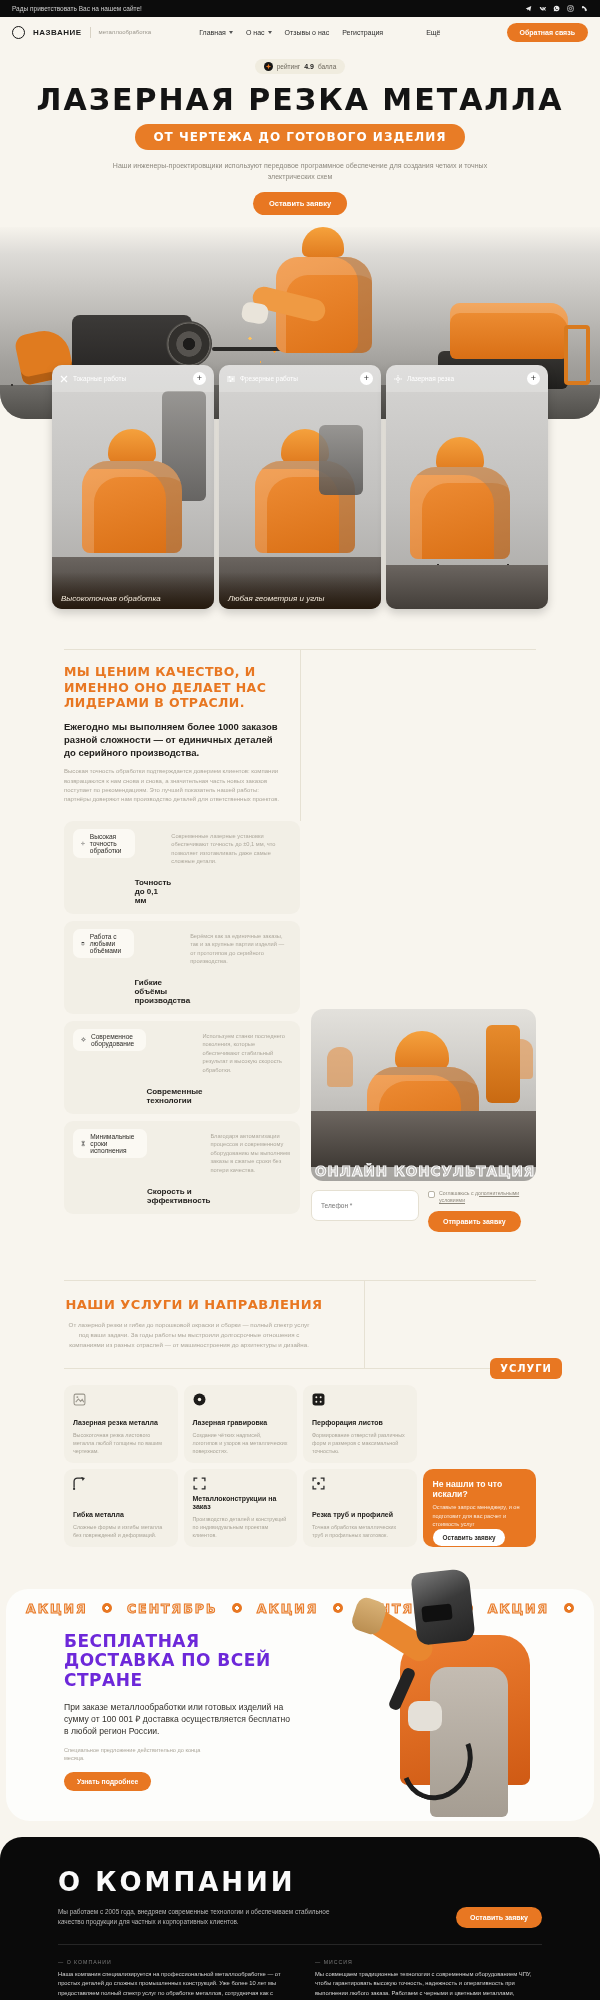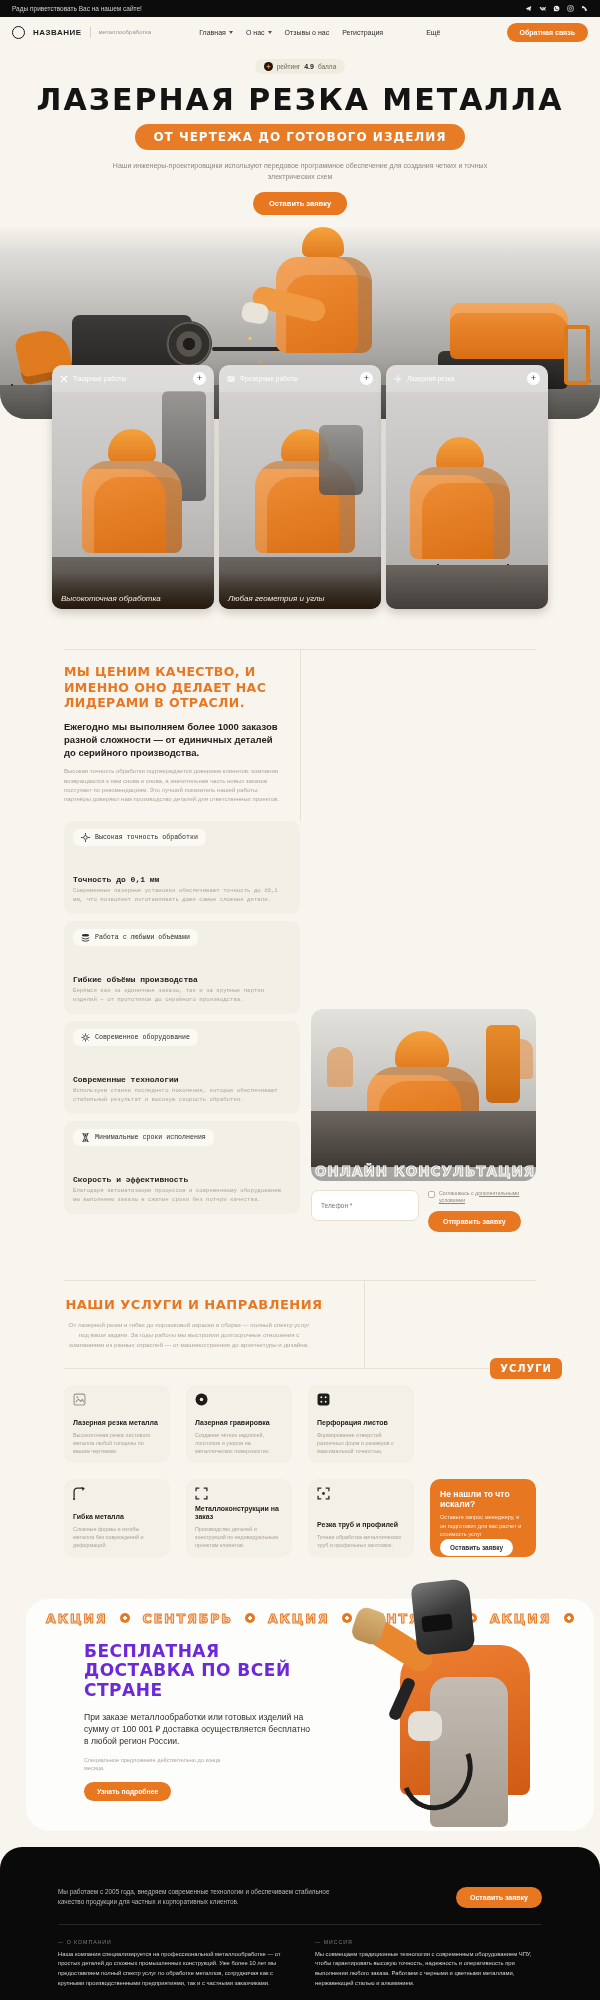--- a/index.html
+++ b/index.html
@@ -85,21 +85,21 @@
   .section-pad { padding:0 64px; }
   .quality { margin-top:40px; }
   .q-head { display:grid; grid-template-columns:236px 1fr; border-top:1px solid #e6e1d3; }
   .q-head-left { padding:14px 14px 16px 0; }
   .q-head-right { border-left:1px solid #e6e1d3; }
   .q-title { color:#e87722; font-size:12.5px; line-height:1.25; letter-spacing:0.4px; }
   .q-lead { font-size:9.5px; font-weight:bold; color:#23211e; margin-top:10px; line-height:1.35; }
   .q-text { font-size:6px; color:#aba69a; margin-top:8px; line-height:1.55; }
   .q-main { display:grid; grid-template-columns:236px 1fr; }
   .features { padding-right:0; }
-  .fcard { background:#f2efe6; border-radius:9px; padding:8px 9px 9px; margin-bottom:7px; height:93px; display:flex; flex-direction:column;font-family:Liberation Mono, monospace; }
+  .fcard { background:#f2efe6; border-radius:9px; padding:8px 9px 9px; margin-bottom:7px; height:93px; display:flex; flex-direction:row; }
   .ftag { display:inline-flex; align-items:center; gap:5px; background:#fbf9f3; border-radius:7px; padding:4px 8px; font-size:6.6px; color:#2e2c28; align-self:flex-start; }
   .ftag-ico { width:9px; height:9px; color:#2b2b2b; display:block; }
   .ftitle { margin-top:auto; font-size:8px; font-weight:bold; color:#24221f; }
   .ftext { font-size:5.7px; color:#aca79b; margin-top:3px; line-height:1.5; }
   .consult { margin-left:11px; margin-top:188px; position:relative; }
   .consult-photo { height:172px; border-radius:12px; overflow:hidden; position:relative; background:linear-gradient(180deg,#e3e1dc 0%,#c6c4c0 50%,#a5a39f 100%); }
   .cp-bench { position:absolute; left:0; right:0; bottom:14px; height:56px; background:linear-gradient(180deg,#6d6660,#3f3a35); }
   .cp-helm { position:absolute; left:84px; top:22px; width:54px; height:38px; background:linear-gradient(180deg,#f5a13d,#e07b1f); border-radius:27px 27px 8px 8px; }
   .cp-suit { position:absolute; left:56px; top:58px; width:112px; height:76px; background:linear-gradient(165deg,#f19038,#d96f15); border-radius:28px 30px 10px 10px; box-shadow:inset -18px 8px 0 rgba(120,120,120,0.35), inset 12px 14px 0 rgba(255,255,255,0.18); }
   .cp-mach { position:absolute; right:16px; top:16px; width:34px; height:78px; background:linear-gradient(180deg,#e78b2c,#c96a12); border-radius:6px; }
@@ -115,33 +115,33 @@
   .submit-btn { background:#e87722; color:#fff; border:none; border-radius:999px; padding:7px 15px; font-size:7px; font-weight:bold; align-self:flex-start; cursor:pointer; }
 
   
   .services { margin-top:48px; position:relative; }
   .s-head { display:grid; grid-template-columns:300px 1fr; border-top:1px solid #e6e1d3; border-bottom:1px solid #e6e1d3; position:relative; }
   .s-head-left { padding:16px 40px 18px 0;text-align:center; }
   .s-head-right { border-left:1px solid #e6e1d3; }
   .s-title { color:#e87722; font-size:13px; letter-spacing:0.5px; }
   .s-text { font-size:6.2px; color:#aba69a; margin-top:8px; line-height:1.6; max-width:250px; }
   .s-badge { position:absolute; right:-26px; bottom:-11px; background:#e87722; color:#fff; font-size:10px; letter-spacing:1px; border-radius:6px; padding:5px 10px; }
-  .services-grid { display:grid; grid-template-columns:repeat(4,1fr); gap:16px; margin-top:16px; }
+  .services-grid { display:grid; grid-template-columns:repeat(4,1fr); gap:6px; margin-top:16px; }
   .scard { background:#f3f0e7; border-radius:9px; padding:8px 9px; display:flex; flex-direction:column; height:78px; }
   .scard.empty { background:transparent; }
   .sicon { width:13px; height:13px; color:#2b2b2b; display:block; }
   .stitle { margin-top:auto; font-size:7px; font-weight:bold; color:#24221f; line-height:1.2; }
   .stext { font-size:5.4px; color:#a9a498; margin-top:3px; line-height:1.5; }
   .promo-card { background:#e87722; border-radius:10px; padding:10px; color:#fff; display:flex; flex-direction:column; height:78px; }
   .promo-title { font-size:8.6px; font-weight:bold; line-height:1.2; }
   .promo-text { font-size:5.6px; opacity:0.85; margin-top:4px; line-height:1.5; }
   .promo-btn { background:#fff; color:#2e2c28; border:none; border-radius:999px; padding:5px 10px; font-size:6.4px; font-weight:bold; margin-top:auto; align-self:flex-start; cursor:pointer; }
 
   
-  .delivery-wrap { margin-top:42px; position:relative;margin-left:20px; }
+  .delivery-wrap { margin-top:42px; position:relative; }
   .delivery { background:#fdfdfb; border-radius:22px 22px 24px 24px; margin:0 6px; position:relative; height:232px; }
   .promo-strip { display:flex; align-items:center; justify-content:space-between; padding:12px 20px 0; font-size:12.5px; letter-spacing:2px; color:rgba(232,119,34,0.25); -webkit-text-stroke:1px #e87722; overflow:hidden; white-space:nowrap; }
   .flower { width:10px; height:10px; border-radius:50%; flex:0 0 auto; background:radial-gradient(circle,#fdfdfb 0 1.8px,#e87722 2px 100%); -webkit-text-stroke:0; }
   .d-content { padding:16px 0 0 58px; max-width:320px; }
   .d-title { color:#6d28d9; font-size:17px; line-height:1.15; letter-spacing:0.5px; max-width:240px; }
   .d-text { font-size:8.6px; color:#33302b; margin-top:10px; line-height:1.45; max-width:230px; }
   .d-note { font-size:5.6px; color:#aba69a; margin-top:8px; line-height:1.5; max-width:150px; }
   .d-btn { background:#e87722; color:#fff; border:none; border-radius:999px; padding:6px 13px; font-size:6.8px; font-weight:bold; margin-top:9px; cursor:pointer; }
   .welder { position:absolute; top:-18px; right:48px; width:190px; height:250px; z-index:3; }
   .welder .hood { position:absolute; left:58px; top:0; width:58px; height:72px; background:linear-gradient(160deg,#7a7a7a 0%,#3a3a3a 45%,#242424 100%); border-radius:10px 16px 12px 12px; transform:rotate(-6deg); }
@@ -503,20 +503,21 @@
         <div class="visor"></div>
       <div class="gloveL"></div>
         <div class="torch"></div>
         <div class="gloveR"></div>
         <div class="cable"></div>
     </div>
   </div>
 </div>
 
 <section class="about">
+  <h2 class="a-title disp">О КОМПАНИИ</h2>
   <div class="a-lead-row">
     <p class="a-lead">Мы работаем с 2005 года, внедряем современные технологии и обеспечиваем стабильное качество продукции для частных и корпоративных клиентов.</p>
     <button class="a-btn">Оставить заявку</button>
   </div>
   <div class="a-divider"></div>
   <div class="a-cols">
     <div>
       <div class="a-col-label">— О КОМПАНИИ</div>
       <p class="a-col-text">Наша компания специализируется на профессиональной металлообработке — от простых деталей до сложных промышленных конструкций. Уже более 10 лет мы предоставляем полный спектр услуг по обработке металлов, сотрудничая как с крупными производственными предприятиями, так и с частными заказчиками.</p>
     </div>

